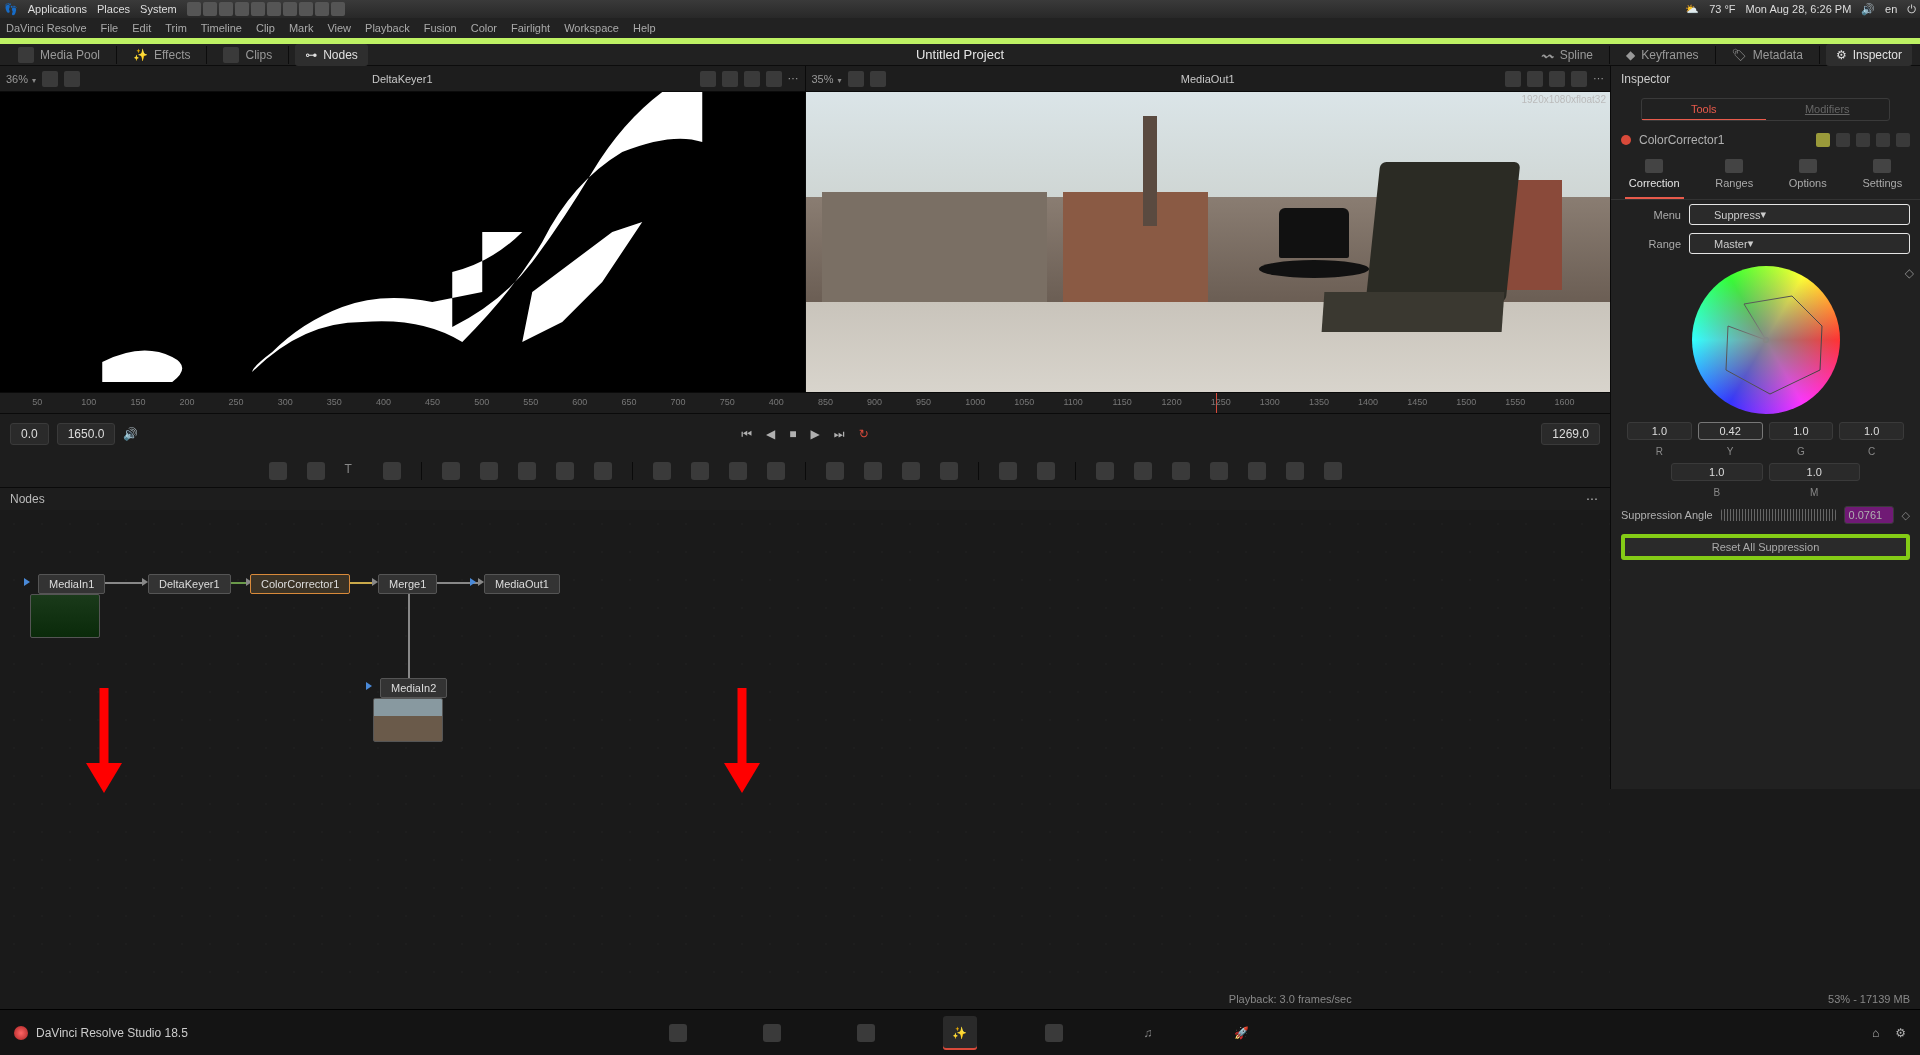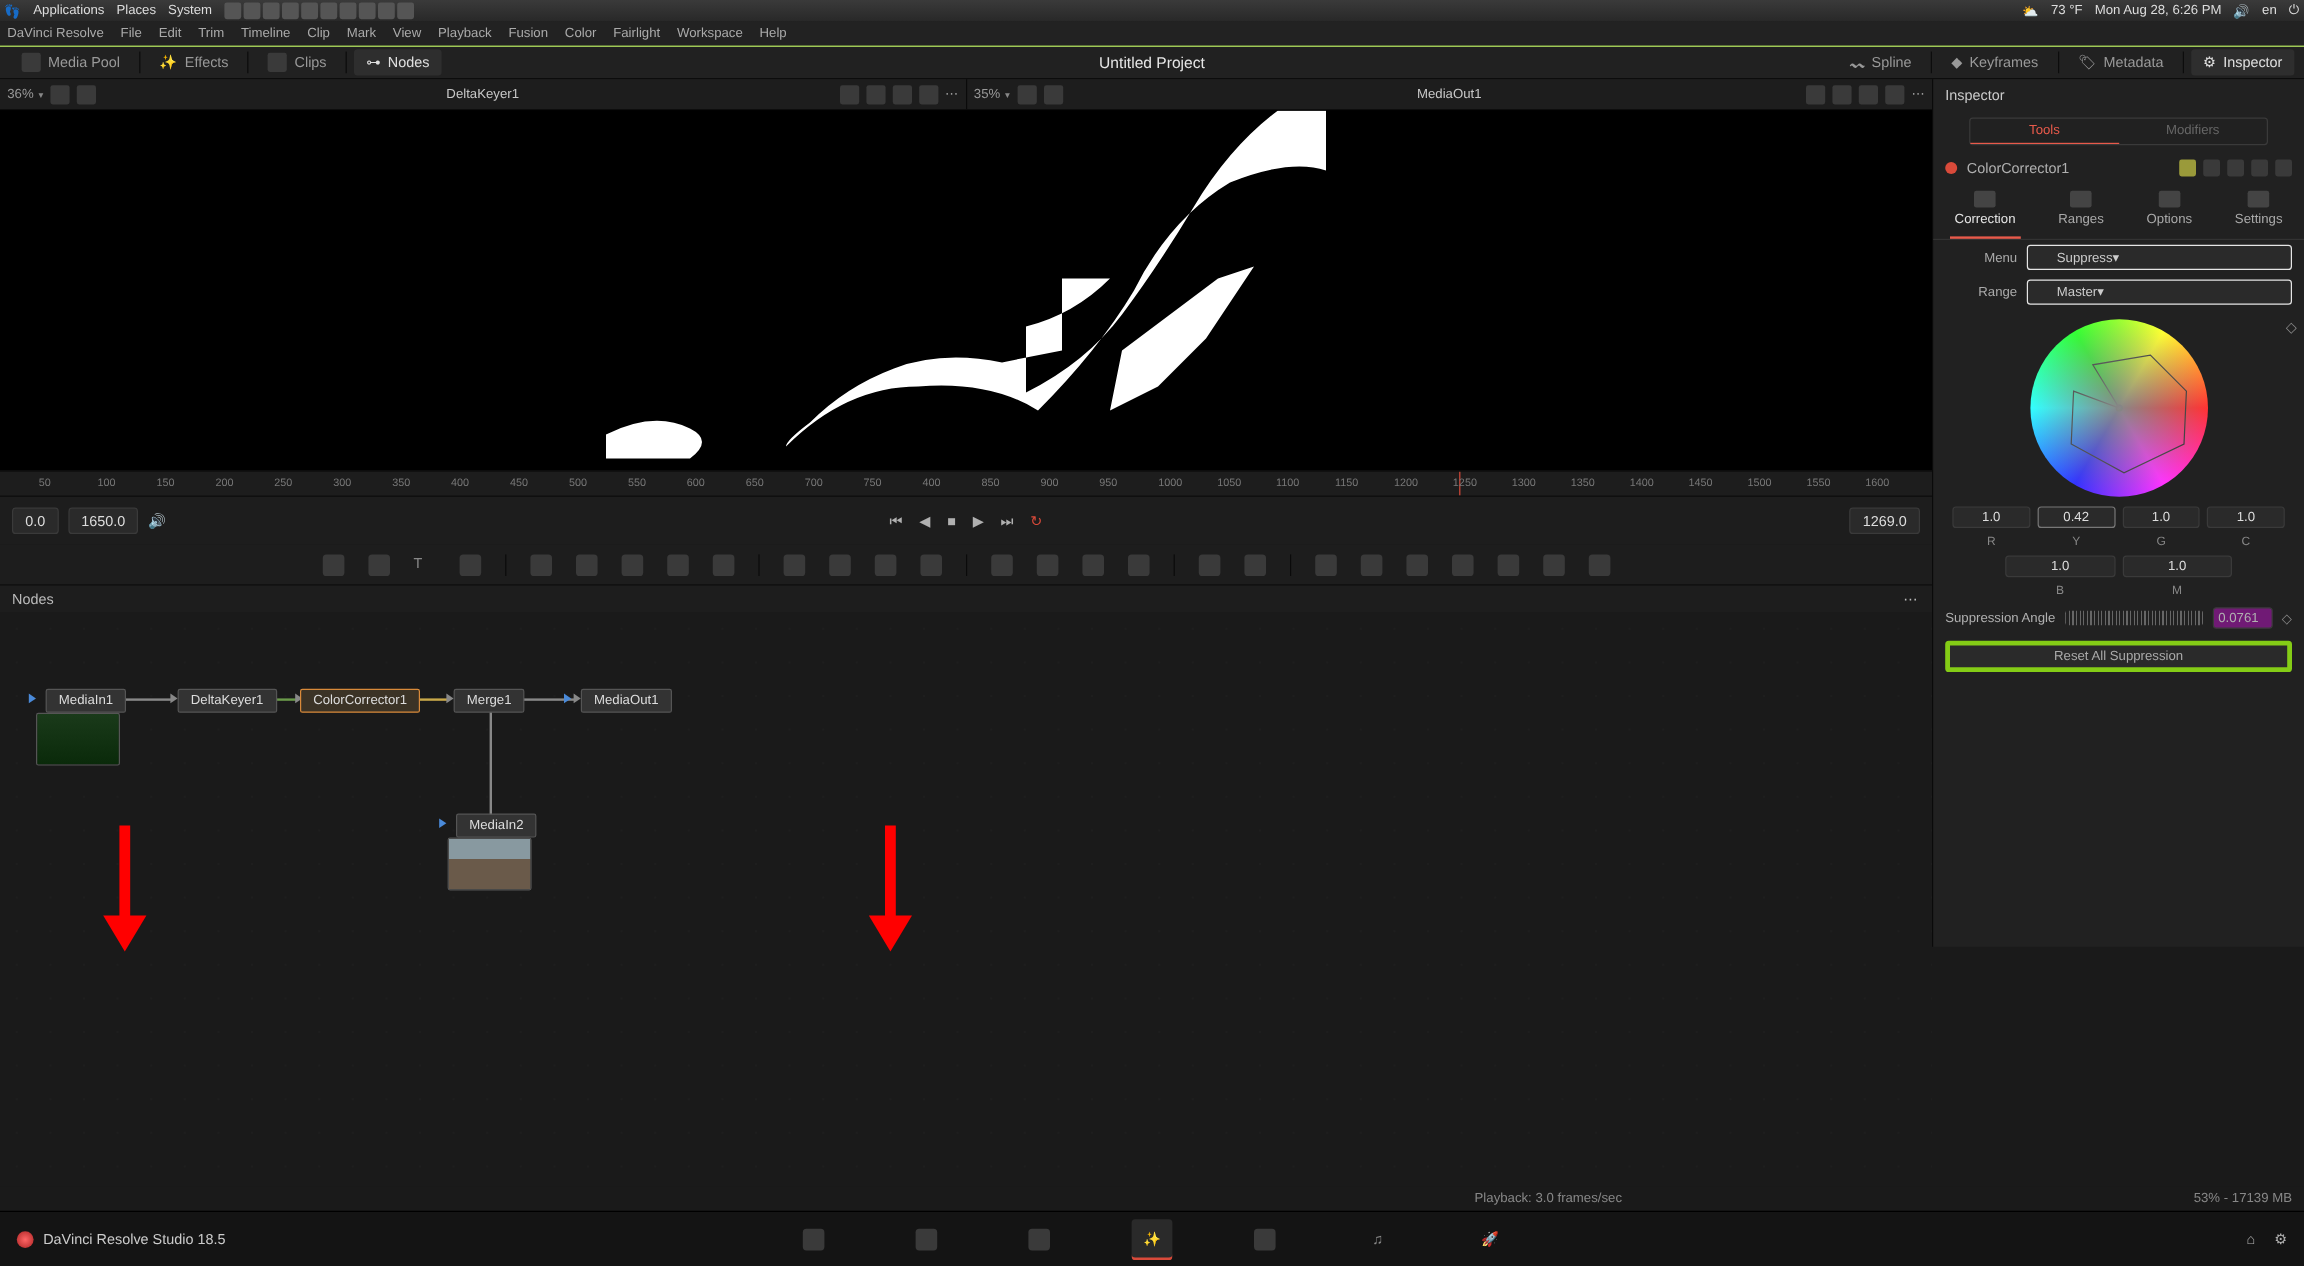--- a/index.html
+++ b/index.html
@@ -9,21 +9,21 @@
 .os-bar { height: 18px; background: linear-gradient(#3a3a3a,#282828); display: flex; align-items: center; padding: 0 4px; gap: 10px; font-size: 11px; color: #ddd; }
 .os-bar .left { display: flex; gap: 10px; align-items: center; }
 .os-bar .right { margin-left: auto; display: flex; gap: 10px; align-items: center; }
 .os-icons { display: flex; gap: 2px; }
 .os-icons span { width: 14px; height: 14px; background: #555; border-radius: 2px; display:inline-block; }
 
 
 .app-menu { height: 20px; background: #222; display: flex; align-items: center; padding: 0 6px; gap: 14px; font-size: 11px; color: #aaa; }
 
 
-.section-bar { height: 28px; background: #212121; border-top:1px solid #bef264; border-bottom:1px solid #0c0c0c; display: flex; align-items: center; padding: 0 8px; gap: 4px; color: #999; font-size: 12px; }
+.section-bar { height: 28px; background: #212121; border-top:6px solid #bef264; border-bottom:1px solid #0c0c0c; display: flex; align-items: center; padding: 0 8px; gap: 4px; color: #999; font-size: 12px; }
 .section-bar .left, .section-bar .right { display:flex; gap:4px; align-items:center; }
 .section-bar .right { margin-left:auto; }
 .section-btn { display:flex; align-items:center; gap:6px; padding: 4px 10px; border-radius:3px; }
 .section-btn.active { background:#2e2e2e; color:#e0e0e0; }
 .title-center { position:absolute; left:50%; transform:translateX(-50%); color:#e5e5e5; font-size:13px; }
 .sep { width:1px; height:18px; background:#0c0c0c; margin:0 2px;}
 
 
 .viewers-header { height:26px; background:#1d1d1d; display:flex; border-bottom:1px solid #0a0a0a; }
 .viewer-head { flex:1; display:flex; align-items:center; padding:0 6px; gap:6px; color:#999; font-size:11px; position:relative; }
@@ -31,21 +31,21 @@
 .viewer-head:first-child { border-right:1px solid #0a0a0a; }
 .mini-ic { width:16px; height:16px; background:#3a3a3a; border-radius:2px; }
 .spread { flex:1; }
 
 
 .inspector-col { width:310px; position:absolute; right:0; top:66px; bottom:266px; background:#212121; border-left:1px solid #0a0a0a; display:flex; flex-direction:column; }
 .insp-head { height:26px; display:flex; align-items:center; padding:0 10px; color:#ccc; font-size:12px; }
 .insp-tabs { display:flex; justify-content:center; gap:0; margin:6px 30px 8px; border:1px solid #3a3a3a; border-radius:3px; }
 .insp-tab { flex:1; text-align:center; padding:4px 0; font-size:11px; }
 .insp-tab.active { color:#e85a4b; border-bottom:1px solid #e85a4b; }
-.insp-tab.inactive { color:#666; }
+.insp-tab.inactive { color:#666;text-decoration:underline; }
 .node-row { display:flex; align-items:center; padding:4px 10px; gap:8px; }
 .red-dot { width:10px; height:10px; border-radius:50%; background:#d94a3a; }
 .node-row .tools { margin-left:auto; display:flex; gap:6px; }
 .node-row .tools span { width:14px; height:14px; background:#3a3a3a; border-radius:2px; }
 .insp-sub { display:flex; justify-content:space-around; border-bottom:1px solid #333; padding:4px 0 0; }
 .insp-sub div { display:flex; flex-direction:column; align-items:center; gap:4px; padding:4px 4px 8px; font-size:11px; color:#aaa; }
 .insp-sub div.active { color:#e5e5e5; border-bottom:2px solid #e85a4b; }
 .sub-ic { width:18px; height:14px; background:#444; border-radius:2px; }
 .field-row { display:flex; align-items:center; padding:4px 10px; gap:8px; font-size:11px; }
 .field-row label { width:60px; text-align:right; color:#aaa; }
@@ -263,20 +263,37 @@
     <span>⋯</span>
   </div>
 </div>
 
 <div class="viewers">
   <div class="viewer">
     <div class="alpha-shape">
       <svg viewBox="0 0 600 300">
           <path fill="#fff" d="M0 270 Q40 250 70 265 Q90 275 70 290 L0 290 Z M150 280 Q200 230 260 230 Q320 225 360 250 Q410 200 440 150 Q470 90 520 60 Q570 40 600 50 L600 0 L560 0 Q520 30 490 80 Q460 130 430 170 Q400 210 350 235 L350 180 Q390 170 420 140 L380 140 L380 200 L330 210 Q280 200 240 215 Q200 230 170 260 Q150 275 150 280 Z M430 200 L470 170 L510 140 L540 130 L500 190 L460 230 L420 250 Z"></path>
         </svg>
+    </div>
+  </div>
+  <div class="viewer">
+    <div class="res-label">1920x1080xfloat32</div>
+    <div class="comp-bg">
+      <div class="building b1"></div>
+      <div class="building b2"></div>
+      <div class="building b3"></div>
+      <div class="chimney"></div>
+      <div class="chair">
+          <div class="back"></div>
+          <div class="seat"></div>
+        </div>
+      <div class="hat">
+          <div class="crown"></div>
+          <div class="brim"></div>
+        </div>
     </div>
   </div>
 </div>
 
 <div class="ruler">
   <div class="play-line" style="left:75.5%;"></div>
 <span class="tick" style="left: 2%;">50</span>
     <span class="tick" style="left: 5.05%;">100</span>
     <span class="tick" style="left: 8.1%;">150</span>
     <span class="tick" style="left: 11.15%;">200</span>

